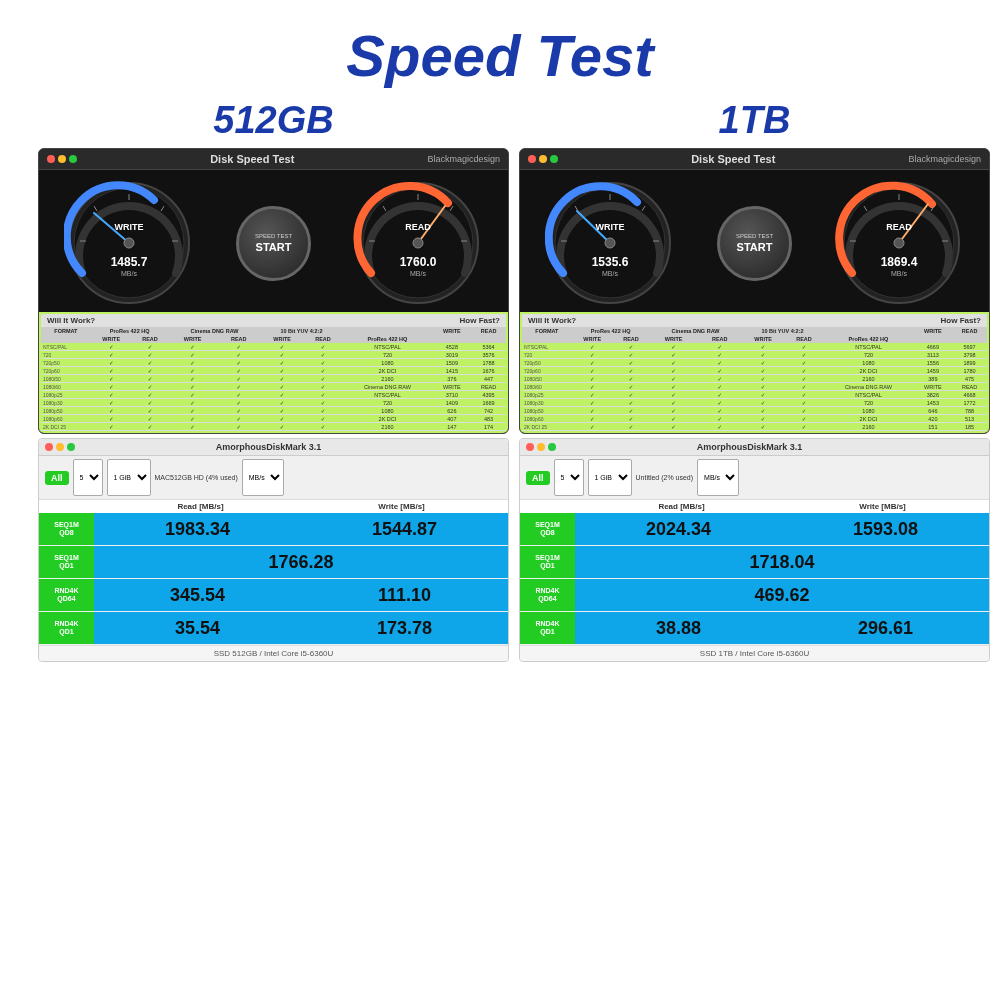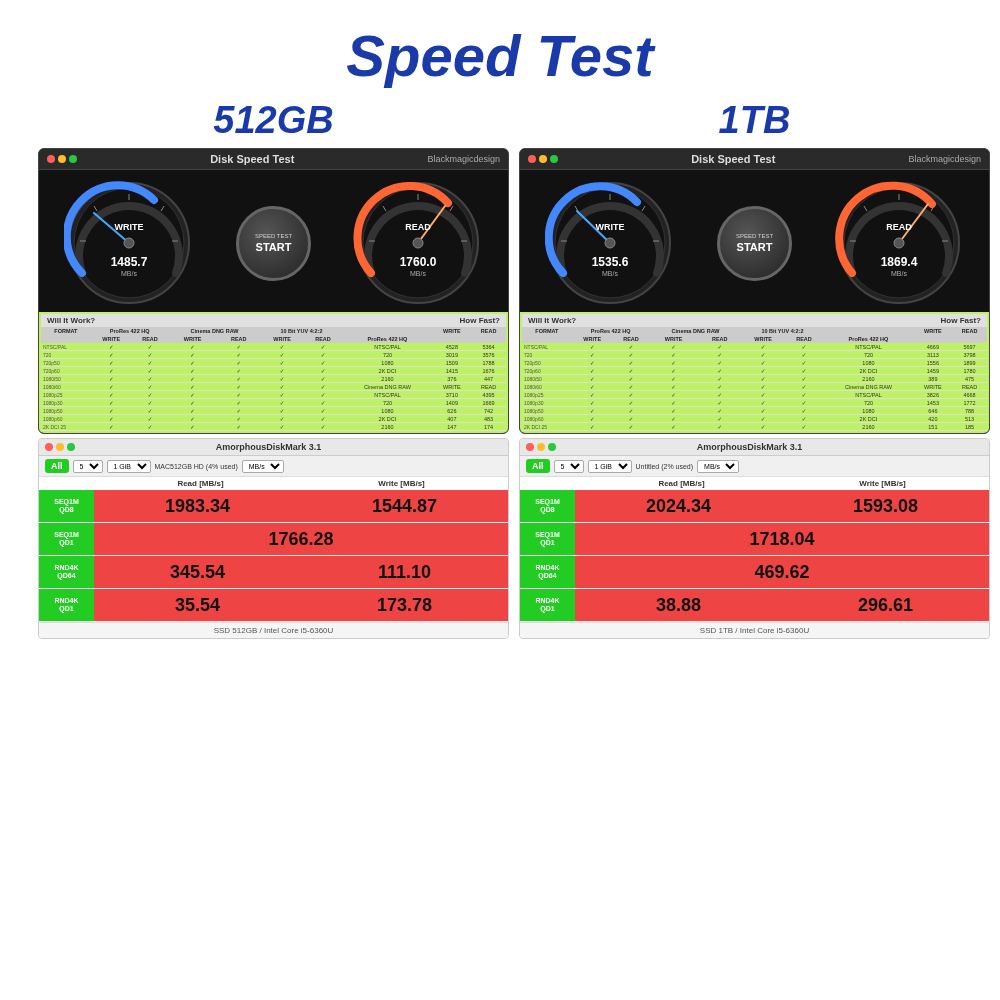--- a/index.html
+++ b/index.html
@@ -208,21 +208,21 @@
       color: #fff;
       font-weight: bold;
       font-size: 9px;
       padding: 2px 6px;
       border-radius: 3px;
       border: none;
     }
 
     .adm-select {
       font-size: 7px;
-      padding: 1px 2px;
+      padding: 13px 2px;
       background: #fff;
       border: 1px solid #aaa;
       border-radius: 2px;
     }
 
     .adm-disk-label {
       font-size: 7px;
       color: #333;
     }
 
@@ -252,21 +252,21 @@
       text-align: center;
       font-size: 8px;
       font-weight: bold;
       color: #333;
     }
 
     .adm-row {
       display: flex;
       align-items: center;
       border-bottom: 1px solid #eee;
-      background: #ef4444;
+      background: #0ea5e9;
     }
 
     .adm-row-label {
       width: 55px;
       background: #22cc22;
       color: #fff;
       font-size: 7px;
       font-weight: bold;
       text-align: center;
       padding: 6px 2px;

